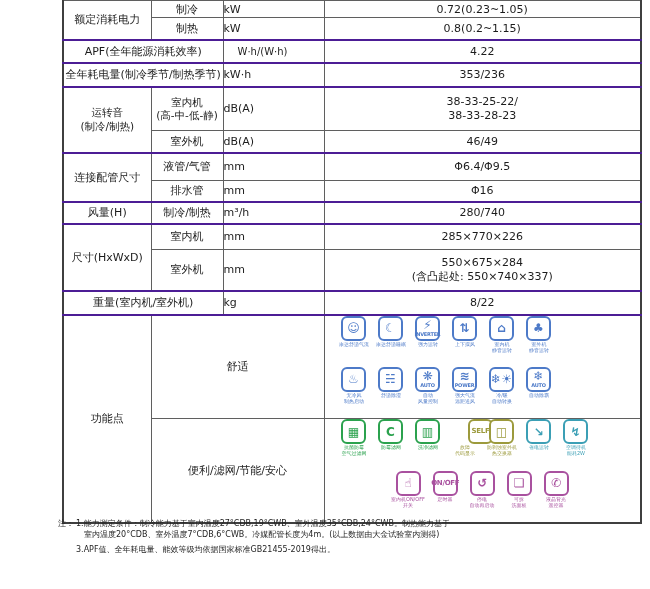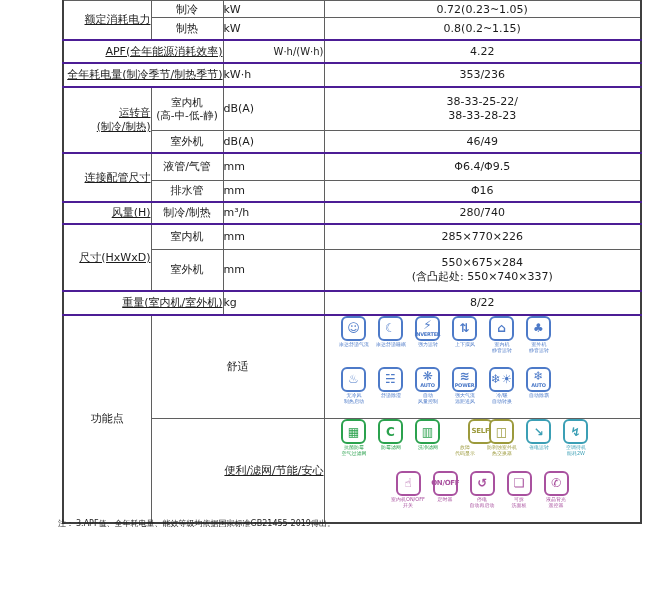--- a/index.html
+++ b/index.html
@@ -13,25 +13,25 @@
     position:absolute;left:62px;top:0;width:578px;
     border-collapse:collapse;table-layout:fixed;
     border:2px solid #3f3f3f;border-top:none;
     font-size:11px;
   }
   .c1{width:88px}.c2{width:72px}.c3{width:101px}.c4{width:317px}
   table.spec td{
     border:1px solid #5f5f5f;padding:0;vertical-align:middle;overflow:hidden;
   }
   tr.mt > td{border-top:2px solid #4c1d95;}
-  td.hd{text-align:right;padding-left:8px;text-decoration:underline;}
+  td.hd{text-align:center;padding-left:8px;}
   td.hdc{text-align:center;}
   td.sc{text-align:center;}
   td.un{text-align:left;padding-left:10px;}
-  td.un.small{font-size:10px;padding-left:3px;text-align:right;}
+  td.un.small{font-size:10px;padding-left:14px;}
   td.vl{text-align:center;}
   .pre{white-space:pre-line;line-height:1.25;}
   td.fz10{font-size:10.5px;}
   
   td.ic{vertical-align:top;padding-top:7px;}
   .icon-row{display:flex;gap:3px;padding-left:12px;margin-bottom:7px;}
   .icon-row.center{justify-content:center;padding-left:0;}
   .fi{width:34px;display:flex;flex-direction:column;align-items:center;flex:0 0 auto;}
   .fi-box{
     width:25px;height:25px;border:2px solid;border-radius:6px;box-sizing:border-box;
@@ -315,15 +315,17 @@
             </div>
           </div>
       </td>
     </tr>
   </tbody>
 </table>
 
 <div class="notes">
   <span class="notes-prefix">注：</span>
   <div class="notes-items">
+      <div class="note-item">1.能力测定条件：制冷能力基于室内温度27°CDB,19°CWB、室外温度35°CDB,24°CWB。制热能力基于
+　室内温度20°CDB、室外温度7°CDB,6°CWB。冷媒配管长度为4m。(以上数据由大金试验室内测得)</div>
       <div class="note-item">3.APF值、全年耗电量、能效等级均依据国家标准GB21455-2019得出。</div>
     </div>
 </div>
 
 </body></html>

